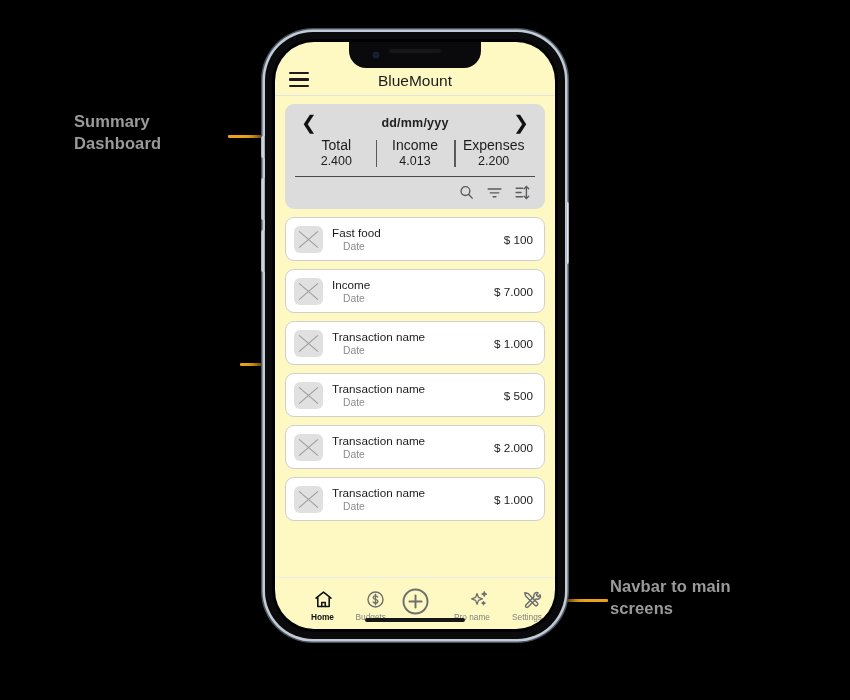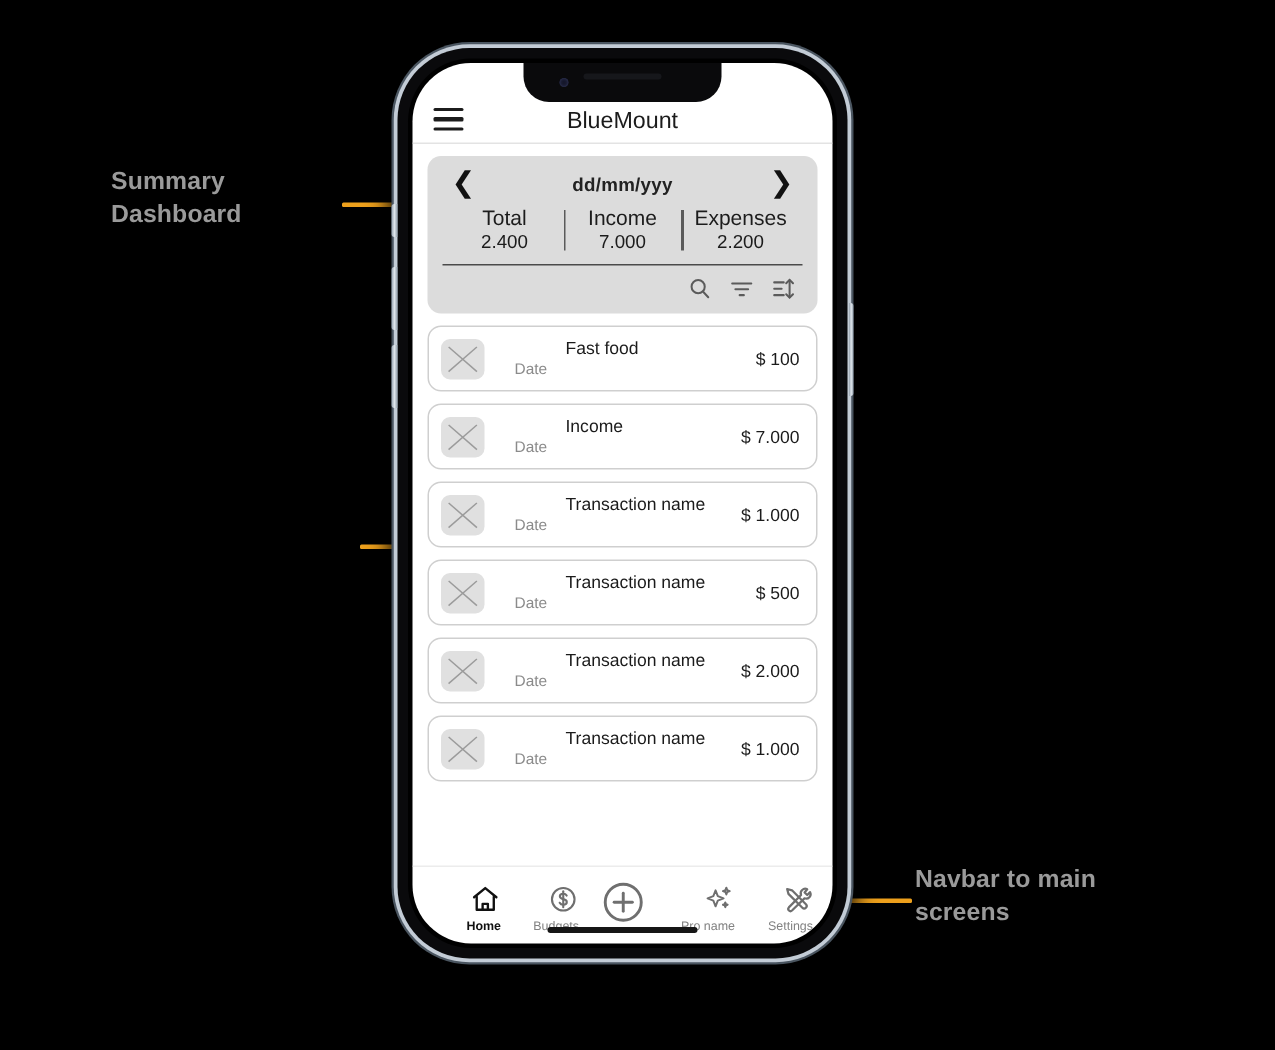--- a/index.html
+++ b/index.html
@@ -56,21 +56,21 @@
       0 0 14px 6px rgba(0,0,0,.9);
     padding: 7px;
   }
   #phone-inner {
     position: relative; width: 100%; height: 100%;
     border-radius: 42px; background: #000;
     padding: 3px;
   }
   #screen {
     position: relative; width: 100%; height: 100%;
-    border-radius: 39px; background: #ffffff;
+    border-radius: 39px; background: #fef9c3;
     overflow: hidden;
     display: flex; flex-direction: column;
   }
 
   
   .side-btn { position: absolute; background: linear-gradient(90deg,#97a3b0,#dfe6ec,#8e9aa6); }
   #btn-mute { left: -4px; top: 104px; width: 3.5px; height: 22px; border-radius: 2px 0 0 2px; }
   #btn-volup { left: -4px; top: 146px; width: 3.5px; height: 42px; border-radius: 2px 0 0 2px; }
   #btn-voldn { left: -4px; top: 198px; width: 3.5px; height: 42px; border-radius: 2px 0 0 2px; }
   #btn-power { right: -4px; top: 170px; width: 3.5px; height: 62px; border-radius: 0 2px 2px 0; }
@@ -140,21 +140,21 @@
     flex: 0 0 auto; width: 29px; height: 27px; border-radius: 6px;
     background: #e0e0e0; position: relative;
   }
   .tx-thumb::before, .tx-thumb::after {
     content: ""; position: absolute; left: 2px; right: 2px; top: 50%;
     height: 1.1px; background: #9b9b9b;
   }
   .tx-thumb::before { transform: rotate(41deg); }
   .tx-thumb::after  { transform: rotate(-41deg); }
   .tx-main { flex: 1; min-width: 0; }
-  .tx-name { font-size: 11.7px; color: #1b1b1b; line-height: 15px; white-space: nowrap; margin-left: 45px; }
+  .tx-name { font-size: 11.7px; color: #1b1b1b; line-height: 15px; white-space: nowrap; }
   .tx-date { font-size: 10.3px; color: #8b8b8b; line-height: 14px; padding-left: 11px; }
   .tx-amt  { font-size: 11.7px; color: #1b1b1b; white-space: nowrap; }
 
   
   #bottom-nav {
     flex: 0 0 52px; border-top: 1px solid #ececec;
     display: flex; align-items: center; justify-content: space-around;
     padding: 4px 10px 0 10px;
   }
   .nav-item { display: flex; flex-direction: column; align-items: flex-end; gap: 2px; cursor: pointer; width: 46px; }
@@ -224,21 +224,21 @@
             <span class="chev">❯</span>
           </div>
 
           <div id="totals-row">
             <div class="total-cell">
               <span class="tl">Total</span>
               <span class="tv">2.400</span>
             </div>
             <div class="total-cell">
               <span class="tl">Income</span>
-              <span class="tv">7.000</span>
+              <span class="tv">4.013</span>
             </div>
             <div class="total-cell">
               <span class="tl">Expenses</span>
               <span class="tv">2.200</span>
             </div>
           </div>
 
           <div id="tools-row">
             <svg class="tool-icon" viewBox="0 0 24 24" fill="none" stroke="currentColor" stroke-width="1.9" stroke-linecap="round">
               <circle cx="10.5" cy="10" r="6.2"></circle>

